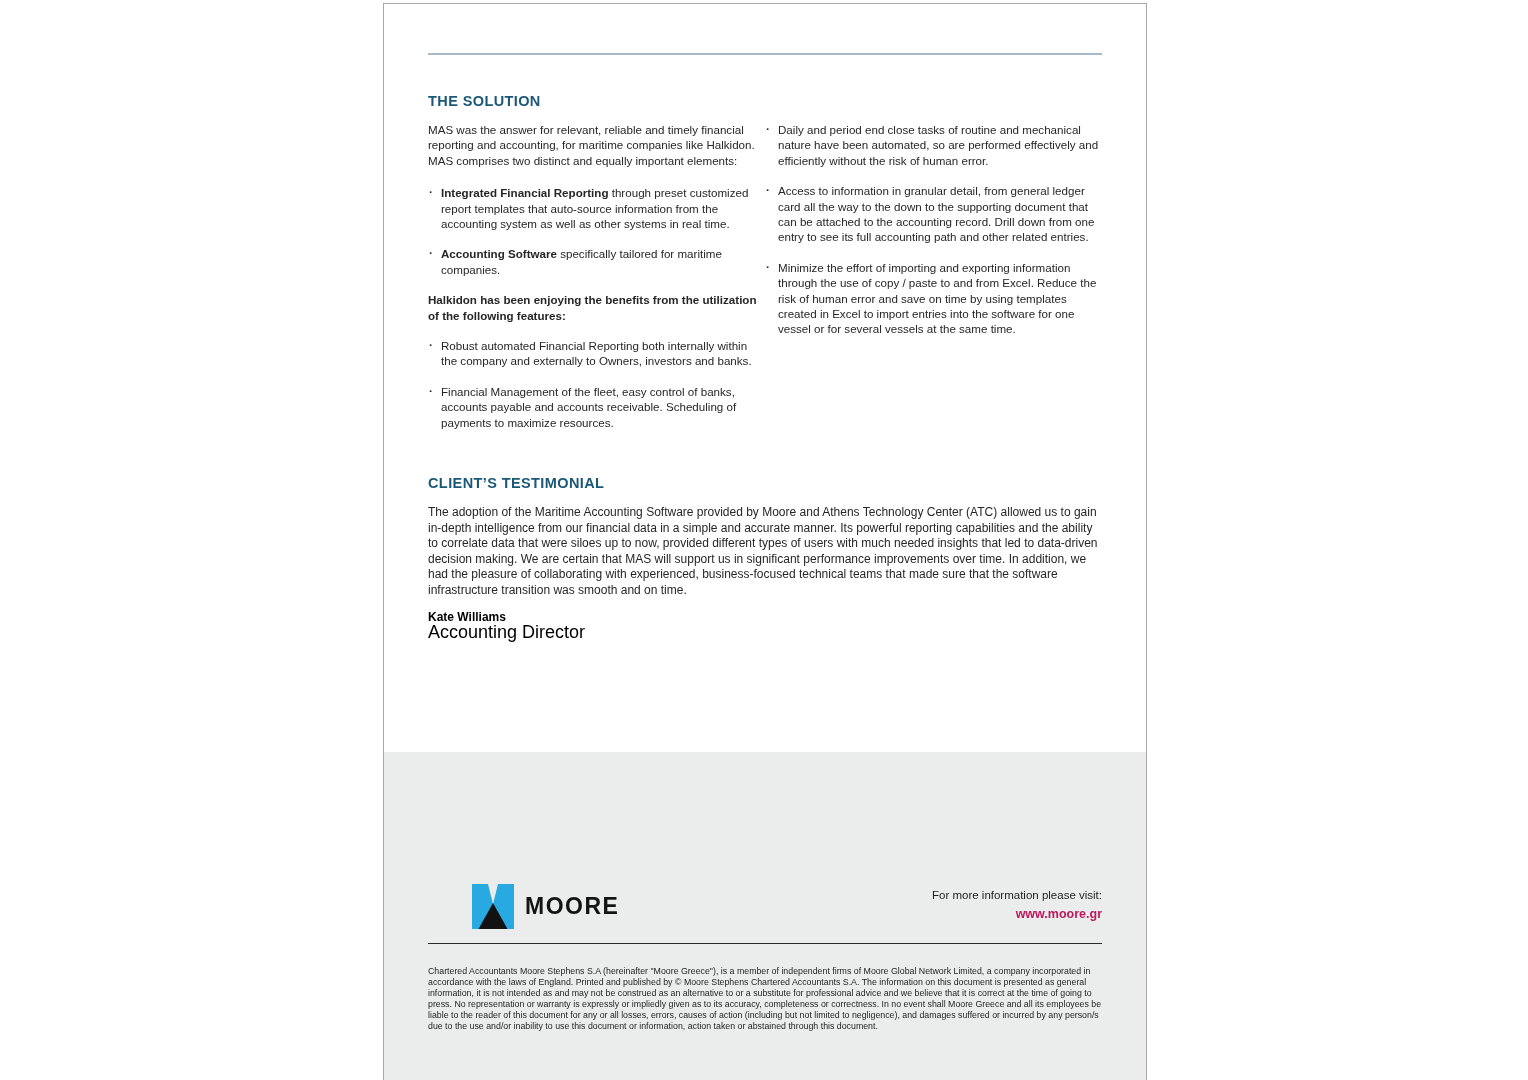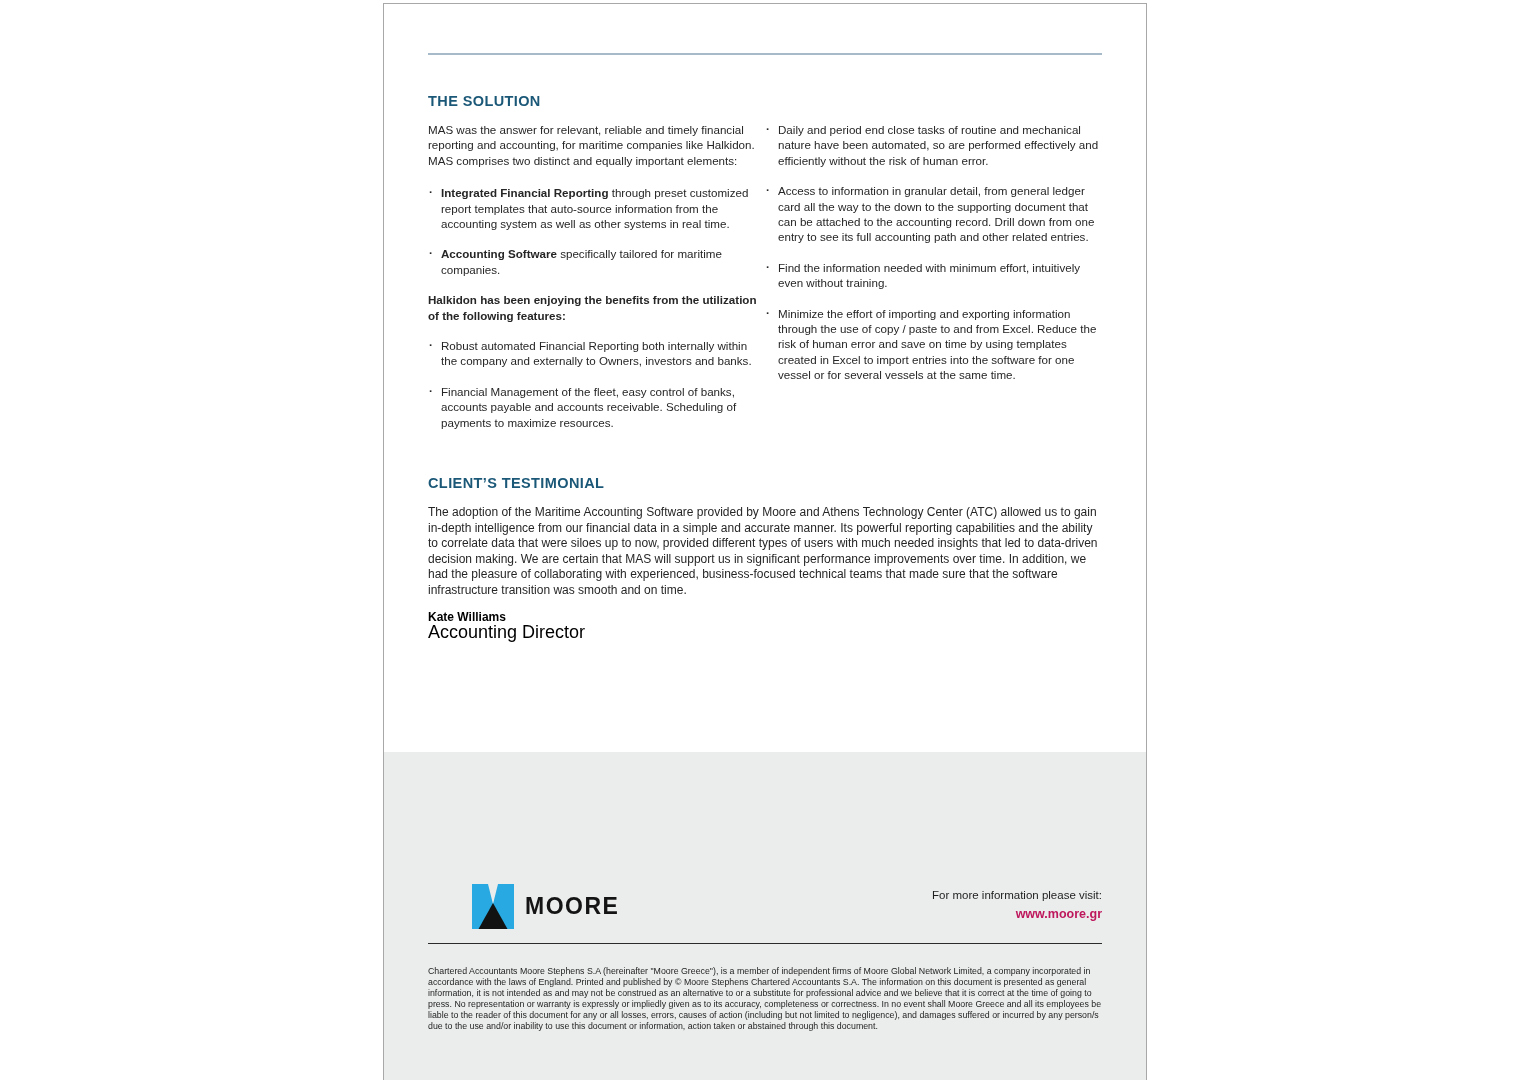--- a/index.html
+++ b/index.html
@@ -148,23 +148,20 @@
 
       <div class="col">
         <ul class="bullets">
           <li>
             <span>Daily and period end close tasks of routine and mechanical nature have been automated, so are performed effectively and efficiently without the risk of human error.</span>
           </li>
           <li>
             <span>Access to information in granular detail, from general ledger card all the way to the down to the supporting document that can be attached to the accounting record. Drill down from one entry to see its full accounting path and other related entries.</span>
           </li>
           <li>
-            <span>Find the information needed with minimum effort, intuitively even without training.</span>
-          </li>
-          <li>
             <span>Minimize the effort of importing and exporting information through the use of copy / paste to and from Excel. Reduce the risk of human error and save on time by using templates created in Excel to import entries into the software for one vessel or for several vessels at the same time.</span>
           </li>
         </ul>
       </div>
 
     </div>
 
     <h1 class="section-heading heading-testimonial">CLIENT’S TESTIMONIAL</h1>
 
     <p class="body-text testimonial-body">The adoption of the Maritime Accounting Software provided by Moore and Athens Technology Center (ATC) allowed us to gain in-depth intelligence from our financial data in a simple and accurate manner. Its powerful reporting capabilities and the ability to correlate data that were siloes up to now, provided different types of users with much needed insights that led to data-driven decision making. We are certain that MAS will support us in significant performance improvements over time. In addition, we had the pleasure of collaborating with experienced, business-focused technical teams that made sure that the software infrastructure transition was smooth and on time.</p>

